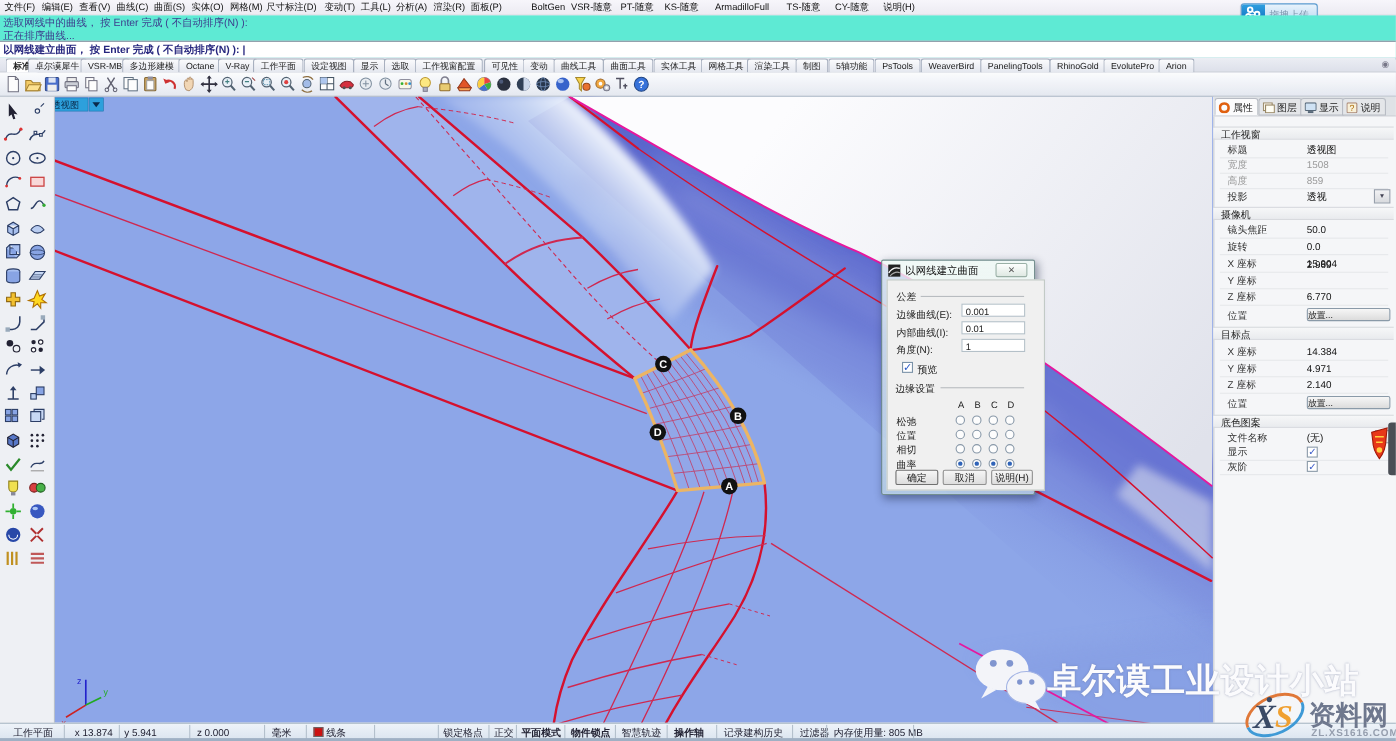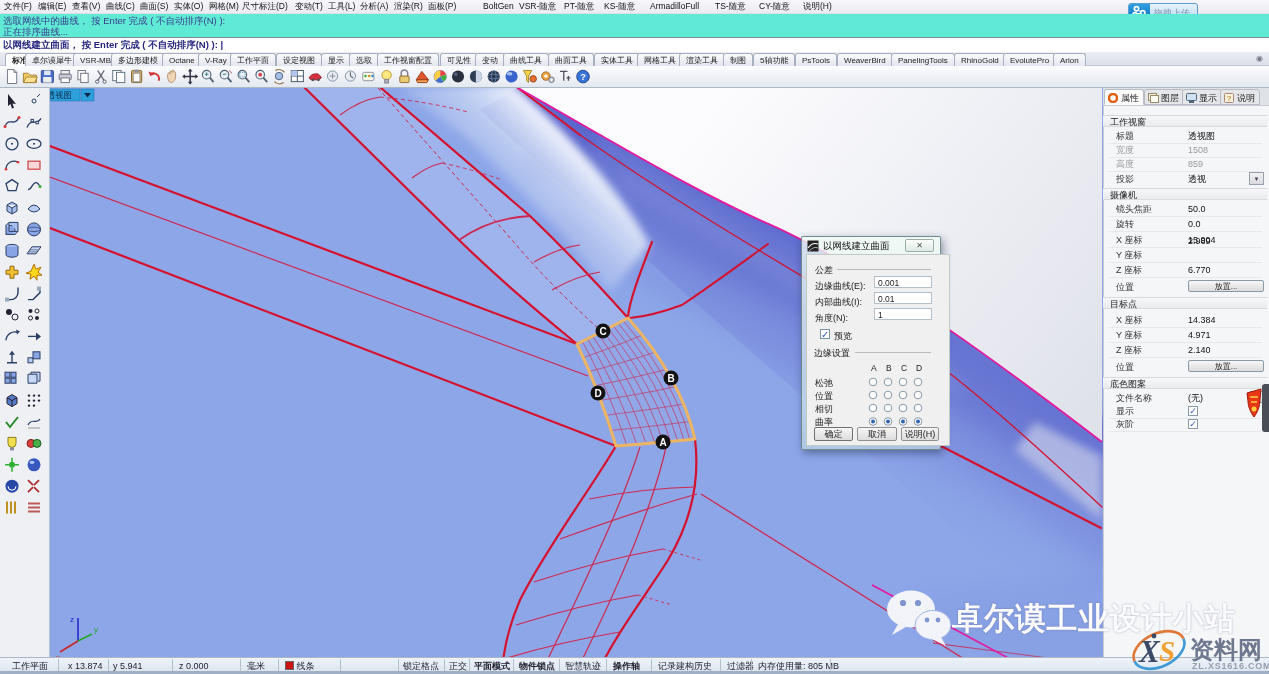--- a/index.html
+++ b/index.html
@@ -539,21 +539,21 @@
 <path d="M84,93 l7,0 l-3.5,4.5 z" fill="#0a2a4a"></path>
 </svg>
 </div>
 <div id="panel" class="abs">
 <style>
 #panel .ptab{position:absolute;top:1px;height:16px;font-size:9px;color:#222;padding:2px 4px 0 16px;background:#e4e6e9;border:1px solid #b8bcc4;border-radius:3px 3px 0 0;}
 #panel .hdr{position:absolute;left:0;width:164px;height:12px;background:linear-gradient(#f6f7f8,#e9ebee);border-top:1px solid #d8dade;border-bottom:1px solid #d8dade;font-size:9px;color:#222;padding-left:7px;line-height:12px;}
 #panel .lbl{position:absolute;left:13px;font-size:9px;color:#333;height:13px;line-height:13px;}
 #panel .val{position:absolute;left:85px;font-size:9px;color:#111;height:13px;line-height:13px;}
 #panel .rline{position:absolute;left:6px;width:153px;height:1px;background:#e6e8ea;}
-#panel .pbtn{position:absolute;left:85px;width:76px;height:12px;background:linear-gradient(#f6f6f6,#dcdcdc);border:1px solid #8a9aa8;border-radius:2px;font-size:8px;text-align:center;line-height:11px;color:#222;}
+#panel .pbtn{position:absolute;left:85px;width:76px;height:12px;background:linear-gradient(#f6f6f6,#dcdcdc);border:1px solid #8a9aa8;border-radius:2px;font-size:8px;text-align:left;line-height:11px;color:#222;}
 #panel .chk{position:absolute;left:85px;width:10px;height:10px;background:#fff;border:1px solid #8a9aa8;font-size:9px;line-height:9px;color:#3858c8;text-align:center;}
 </style>
 <div style="position:absolute;left:0;top:0;width:166px;height:18px;background:#dfe2e6;border-bottom:1px solid #c8ccd2;"></div>
 <div class="ptab" style="left:1px;background:#fbfbfc;border-bottom:1px solid #fbfbfc;z-index:2;"><svg width="10" height="10" style="position:absolute;left:3px;top:3px;">
         <circle cx="5" cy="5" r="4" fill="none" stroke="#e06010" stroke-width="2.5"></circle>
       </svg>属性</div>
 <div class="ptab" style="left:41px;"><svg width="11" height="10" style="position:absolute;left:3px;top:3px;">
         <rect x="0.5" y="0.5" width="8" height="7" fill="#f8f4e8" stroke="#986"></rect>
         <rect x="2.5" y="2.5" width="8" height="7" fill="#fffef4" stroke="#986"></rect>
       </svg>图层</div>

